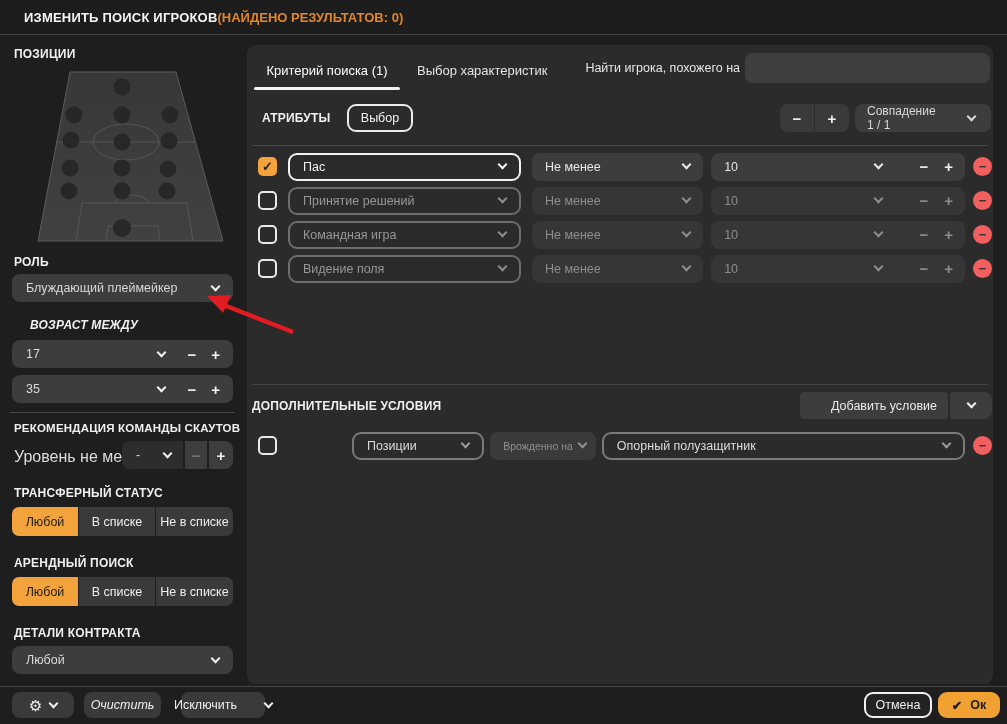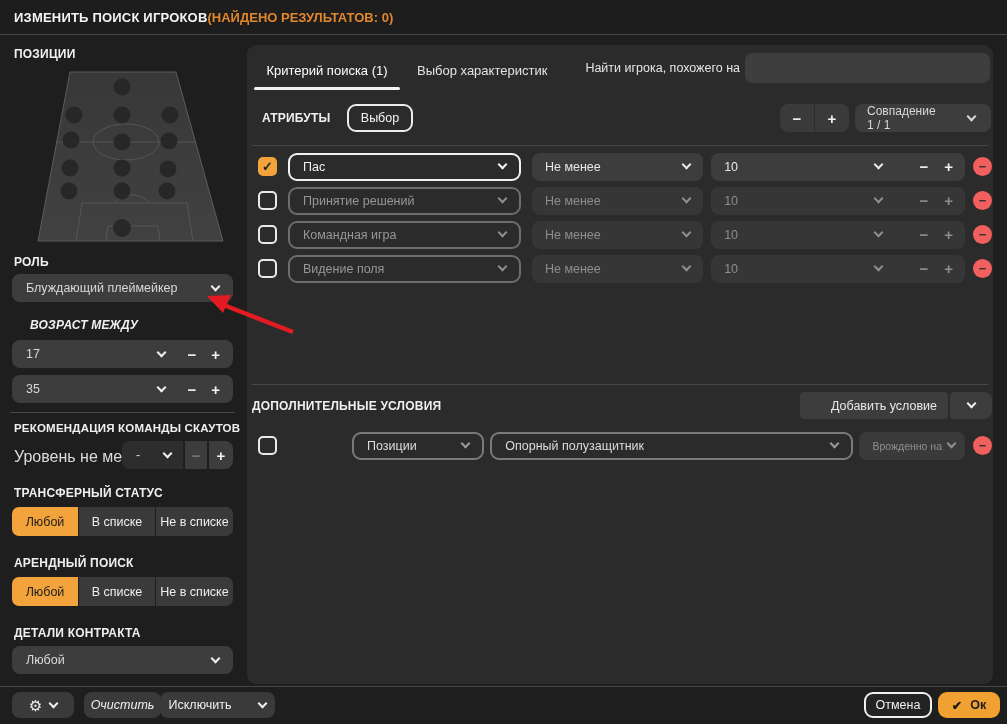--- a/index.html
+++ b/index.html
@@ -6,21 +6,21 @@
   html,body { background:#111; }
   body { font-family:"Liberation Sans", sans-serif; }
   #app {
     position:relative; width:1007px; height:724px; overflow:hidden;
     background:#1e1e1e; color:#e8e8e8; font-size:12.5px;
   }
   .abs { position:absolute; }
 
   
   #titlebar { left:0; top:0; width:1007px; height:35px; display:flex; align-items:center;
-    padding-left:14px; border-bottom:1px solid #474747; background:#1d1d1d; }
+    padding-left:24px; border-bottom:1px solid #474747; background:#1d1d1d; }
   #titlebar .t-main { font-weight:bold; font-size:13px; color:#f4f4f4; letter-spacing:.2px;}
   #titlebar .t-res  { font-weight:bold; font-size:13px; color:#e0862d; }
 
   
   .hdr { font-weight:bold; font-size:12px; color:#f0f0f0; letter-spacing:.2px; }
   .chev { display:inline-block; width:7px; height:7px; border-right:2px solid currentColor;
     border-bottom:2px solid currentColor; transform:rotate(45deg); margin-top:-4px; flex:none;}
   .glyph { font-weight:bold; font-size:15px; line-height:1; flex:none; }
   .ctrl { background:#3d3d3d; border-radius:8px; display:flex; align-items:center;
     color:#d9d9d9; }
@@ -324,41 +324,41 @@
   <div id="add-chev" class="abs">
     <span class="chev"></span>
   </div>
 
   <div id="cond-row" class="abs arow">
     <div class="cbx"></div>
     <div class="dd c-field">
       <span class="val">Позиции</span>
       <span class="chev"></span>
     </div>
+    <div class="dd c-op">
+      <span class="val">Врожденно на</span>
+      <span class="chev"></span>
+    </div>
     <div class="dd c-val">
       <span class="val">Опорный полузащитник</span>
       <span class="chev"></span>
     </div>
-    <div class="dd c-op">
-      <span class="val">Врожденно на</span>
-      <span class="chev"></span>
-    </div>
     <div class="rmv">
         <span>−</span>
       </div>
   </div>
 
   <div id="footer-line" class="abs divider"></div>
 
   <div class="abs fbtn" style="left:12px; width:62px;">
     <span id="gear-glyph">⚙</span>
     <span class="chev"></span>
   </div>
   <div class="abs fbtn" style="left:84px; width:77px;font-style:italic;">Очистить</div>
-  <div class="abs fbtn" style="left:160px; width:115px;gap:28px;">
+  <div class="abs fbtn" style="left:181px; width:84px;gap:28px;">
     <span>Исключить</span>
     <span class="chev"></span>
   </div>
   <div id="btn-cancel" class="abs fbtn" style="left:864px; width:68px;">Отмена</div>
   <div id="btn-ok" class="abs fbtn" style="left:938px; width:62px;">
     <span>✔</span>
     <span>Ок</span>
   </div>
 
   <svg id="arrow-svg" class="abs" style="left:195px; top:288px;" width="110" height="52" viewBox="0 0 110 52">

